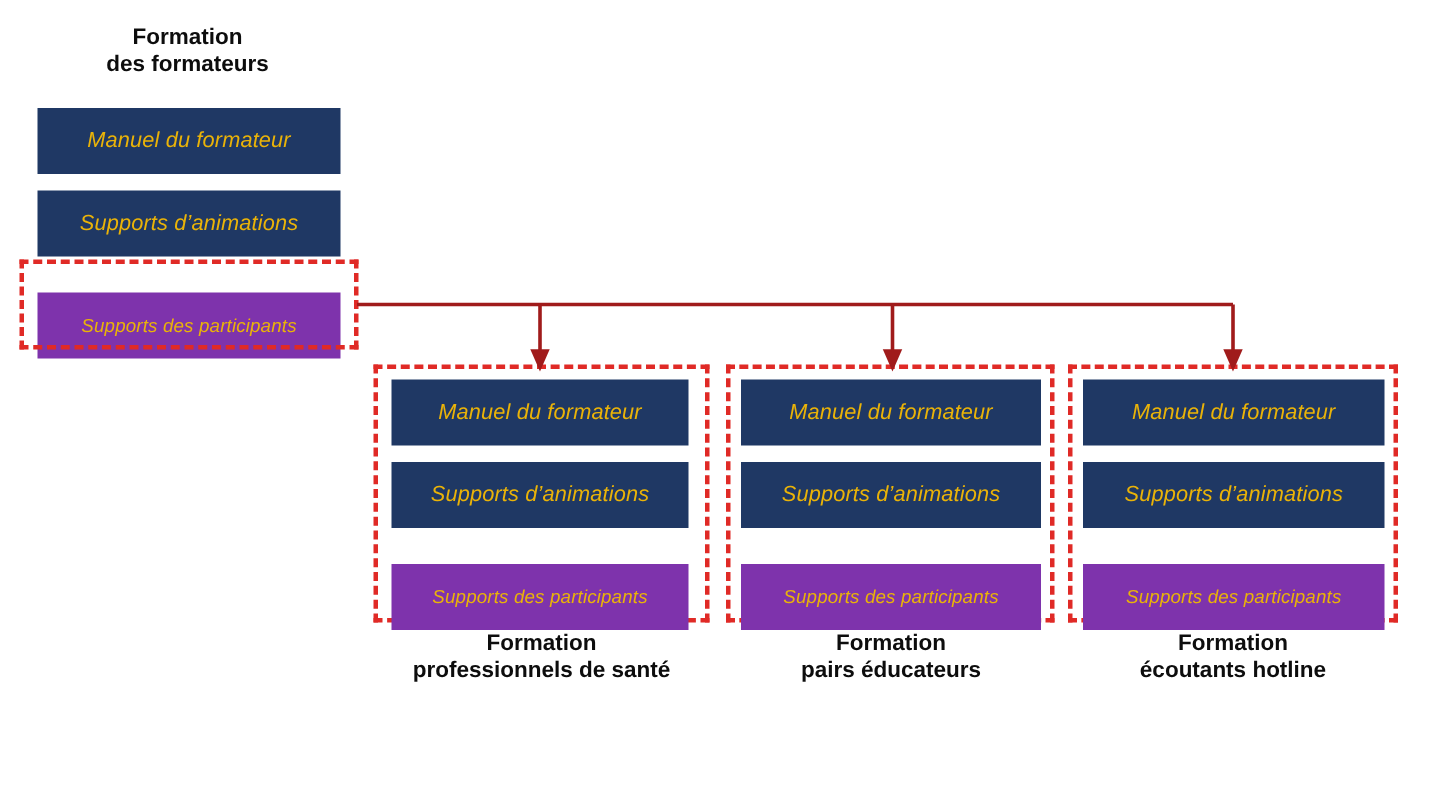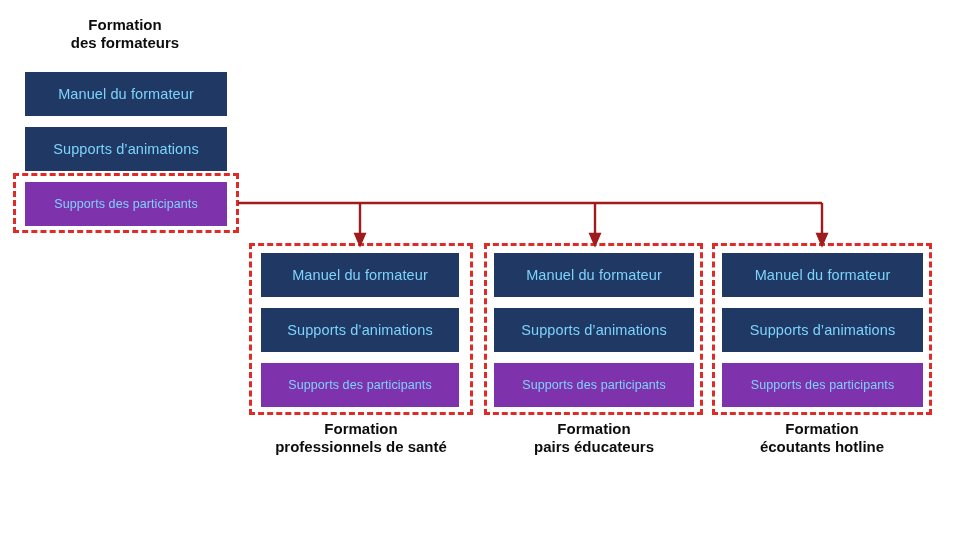--- a/index.html
+++ b/index.html
@@ -17,28 +17,29 @@
     background: #ffffff;
     overflow: hidden;
   }
 
   
   .chip {
     position: absolute;
     display: flex;
     align-items: center;
     justify-content: center;
-    color: #7dd3fc;
+    color: #eab308;
     text-align: left;
     letter-spacing: 0.1px;
     white-space: nowrap;
     box-sizing: border-box;
+    font-style: italic;
   }
   .chip.blue  { background: #1F3864; }
-  .chip.purple{ background: #7E33AC; }
+  .chip.purple{ background: #7E33AC; margin-top: 13px; }
 
   
   .dash-frame {
     position: absolute;
     border: 3px dashed #E02A26;
     box-sizing: border-box;
     background: transparent;
   }
 
   

